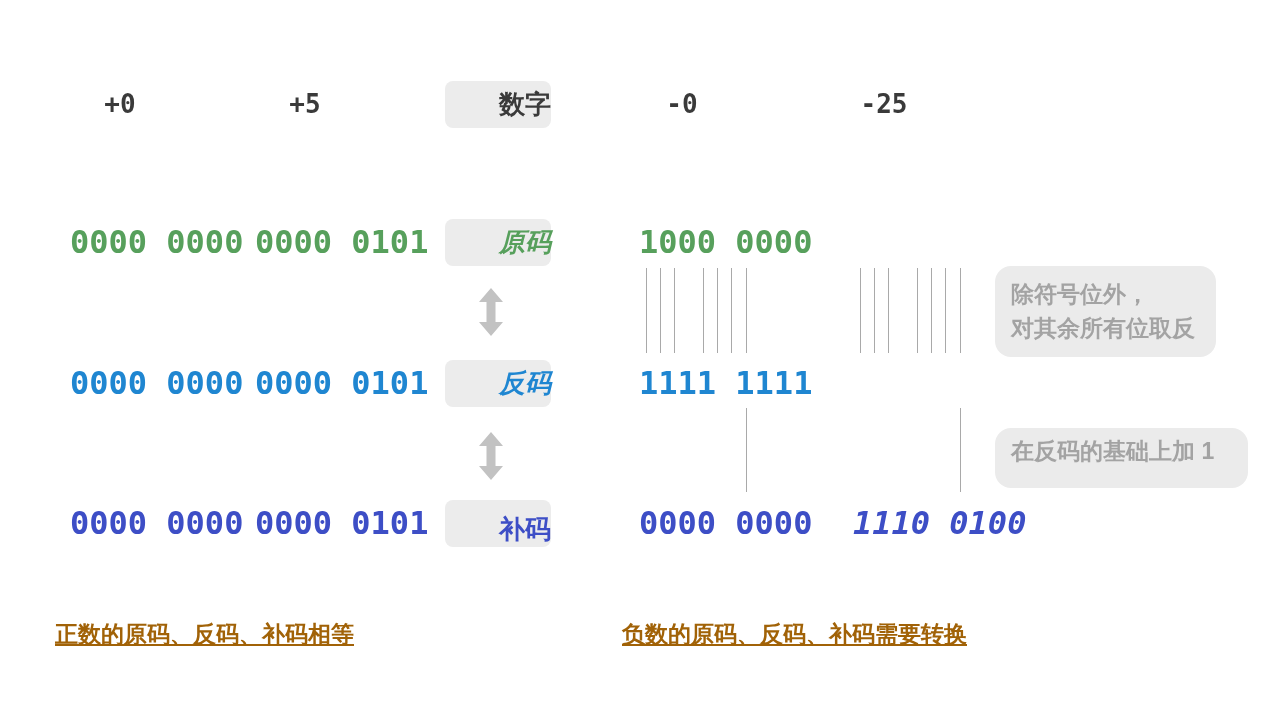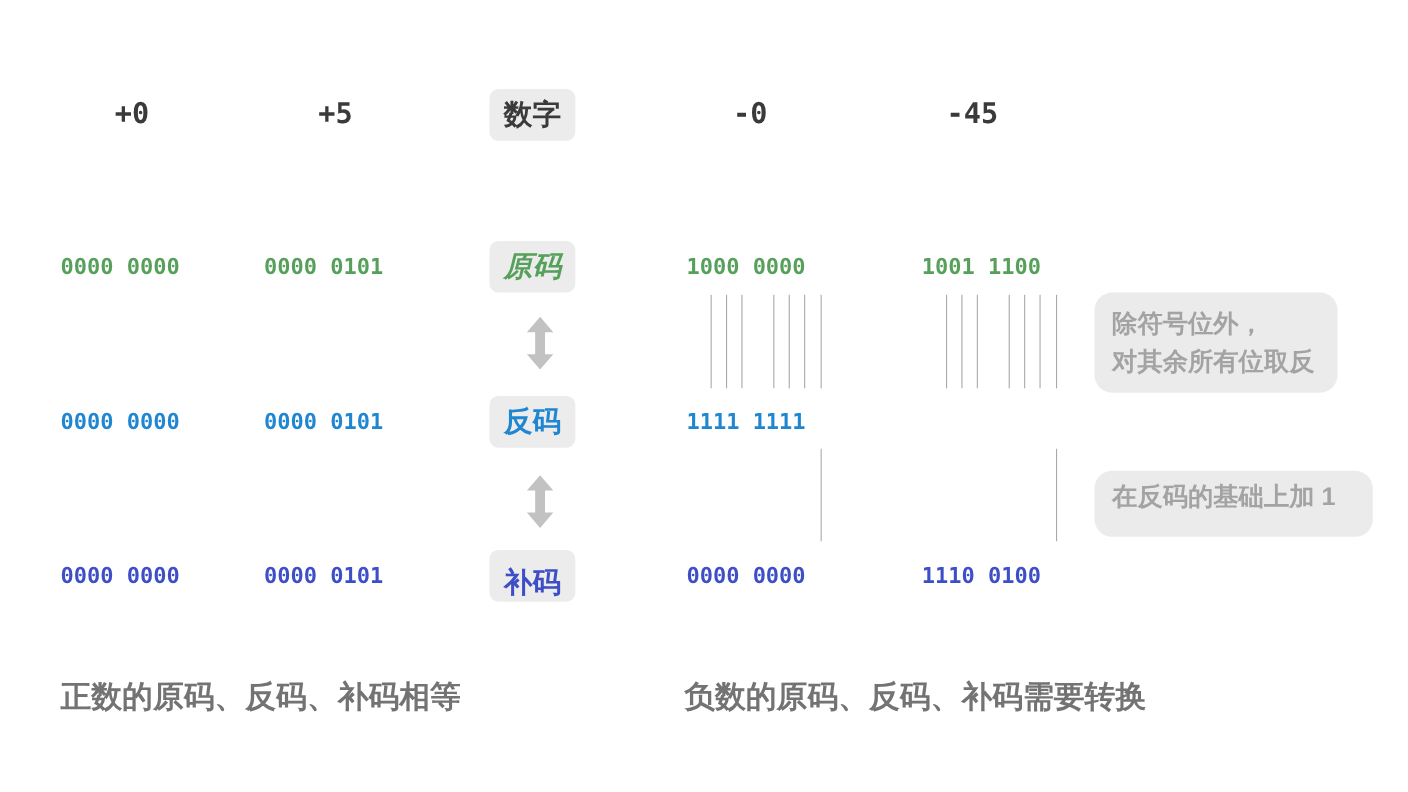--- a/index.html
+++ b/index.html
@@ -6,60 +6,59 @@
   #canvas{
     position:relative;width:1280px;height:720px;background:#ffffff;overflow:hidden;
     font-family:"Liberation Sans",sans-serif;
   }
   .abs{position:absolute;}
   .hdr{
     font-family:"DejaVu Sans Mono",monospace;font-weight:bold;font-size:26px;color:#3a3a3a;
     width:160px;text-align:center;line-height:28px;
   }
   .bin{
-    font-family:"DejaVu Sans Mono",monospace;font-weight:bold;font-size:20px;
-    line-height:30px;white-space:pre;letter-spacing:0;
+    font-family:"DejaVu Sans Mono",monospace;font-weight:bold;font-size:32px;
+    line-height:30px;white-space:pre;letter-spacing:0;margin-left:15px;
   }
   .badge{
-    left:445px;width:78px;height:47px;background:#ececec;border-radius:8px;
-    display:flex;align-items:center;justify-content:center;
+    left:445px;width:106px;height:47px;background:#ececec;border-radius:8px;
+    display:flex;align-items:center;justify-content:flex-end;
     font-weight:bold;font-size:26px;color:#3a3a3a;
   }
   .note{
     background:#ebebeb;border-radius:16px;color:#a3a3a3;font-weight:bold;font-size:23px;
     line-height:34px;padding:11px 16px;box-sizing:border-box;
   }
-  .caption{font-weight:bold;font-size:28px;color:#737373;line-height:28px;white-space:nowrap;}
+  .caption{font-weight:bold;font-size:23px;color:#a16207;line-height:28px;white-space:nowrap;text-decoration:underline;}
   .vline{width:1px;background:#8c8c8c;opacity:.75;}
   .arrow svg{display:block;}
   .watermark{
     font-family:"DejaVu Sans Mono",monospace;font-size:16px;color:#c9c9c9;
     width:200px;text-align:right;line-height:20px;
   }
 </style>
 </head>
 <body>
 
 <div id="canvas">
 
   <div class="abs hdr" style="left:40px;top:90px">+0</div>
   <div class="abs hdr" style="left:225px;top:90px">+5</div>
   <div class="abs badge" style="top:81px">
     <span style="color: rgb(58, 58, 58);">数字</span>
   </div>
   <div class="abs hdr" style="left:602px;top:90px">-0</div>
-  <div class="abs hdr" style="left:804px;top:90px">-45</div>
+  <div class="abs hdr" style="left:804px;top:90px">-25</div>
 
   <div class="abs bin" style="left: 55px; top: 227px; color: rgb(87, 160, 92);">0000 0000</div>
   <div class="abs bin" style="left: 240px; top: 227px; color: rgb(87, 160, 92);">0000 0101</div>
   <div class="abs badge" style="top:219px">
     <span style="color: rgb(87, 160, 92); font-style: italic;">原码</span>
   </div>
   <div class="abs bin" style="left: 624px; top: 227px; color: rgb(87, 160, 92);">1000 0000</div>
-  <div class="abs bin" style="left: 838px; top: 227px; color: rgb(87, 160, 92);">1001 1100</div>
 
   <div class="abs vline" style="left:646px;top:268px;height:85px"></div>
   <div class="abs vline" style="left:660px;top:268px;height:85px"></div>
   <div class="abs vline" style="left:674px;top:268px;height:85px"></div>
   <div class="abs vline" style="left:703px;top:268px;height:85px"></div>
   <div class="abs vline" style="left:717px;top:268px;height:85px"></div>
   <div class="abs vline" style="left:731px;top:268px;height:85px"></div>
   <div class="abs vline" style="left:746px;top:268px;height:85px"></div>
 
   <div class="abs vline" style="left:860px;top:268px;height:85px"></div>
@@ -77,21 +76,21 @@
   </div>
 
   <div class="abs note" style="left:995px;top:266px;width:221px;height:91px">
     <div>除符号位外，</div>
     <div>对其余所有位取反</div>
   </div>
 
   <div class="abs bin" style="left: 55px; top: 368px; color: rgb(31, 134, 209);">0000 0000</div>
   <div class="abs bin" style="left: 240px; top: 368px; color: rgb(31, 134, 209);">0000 0101</div>
   <div class="abs badge" style="top:360px">
-    <span style="color: rgb(31, 134, 209);">反码</span>
+    <span style="color: rgb(31, 134, 209); font-style: italic;">反码</span>
   </div>
   <div class="abs bin" style="left: 624px; top: 368px; color: rgb(31, 134, 209);">1111 1111</div>
 
   <div class="abs vline" style="left:746px;top:408px;height:84px"></div>
   <div class="abs vline" style="left:960px;top:408px;height:84px"></div>
 
   <div class="abs arrow" style="left:478px;top:432px">
     <svg width="26" height="48" viewBox="0 0 26 48">
       <path d="M13 0 L25 14 H17.5 V34 H25 L13 48 L1 34 H8.5 V14 H1 Z" fill="#c2c2c2"></path>
     </svg>
@@ -100,19 +99,19 @@
   <div class="abs note" style="left:995px;top:428px;width:253px;height:60px;line-height:24px">
     <span>在反码的基础上加 1</span>
   </div>
 
   <div class="abs bin" style="left: 55px; top: 508px; color: rgb(61, 78, 198);">0000 0000</div>
   <div class="abs bin" style="left: 240px; top: 508px; color: rgb(61, 78, 198);">0000 0101</div>
   <div class="abs badge" style="top:500px">
     <span style="color: rgb(61, 78, 198); margin-top: 11px;">补码</span>
   </div>
   <div class="abs bin" style="left: 624px; top: 508px; color: rgb(61, 78, 198);">0000 0000</div>
-  <div class="abs bin" style="left: 838px; top: 508px; color: rgb(61, 78, 198);">1110 0100</div>
+  <div class="abs bin" style="left: 838px; top: 508px; color: rgb(61, 78, 198); font-style: italic;">1110 0100</div>
 
   <div class="abs caption" style="left:55px;top:620px">正数的原码、反码、补码相等</div>
   <div class="abs caption" style="left:622px;top:620px">负数的原码、反码、补码需要转换</div>
 
 
 </div>
 
 </body></html>

